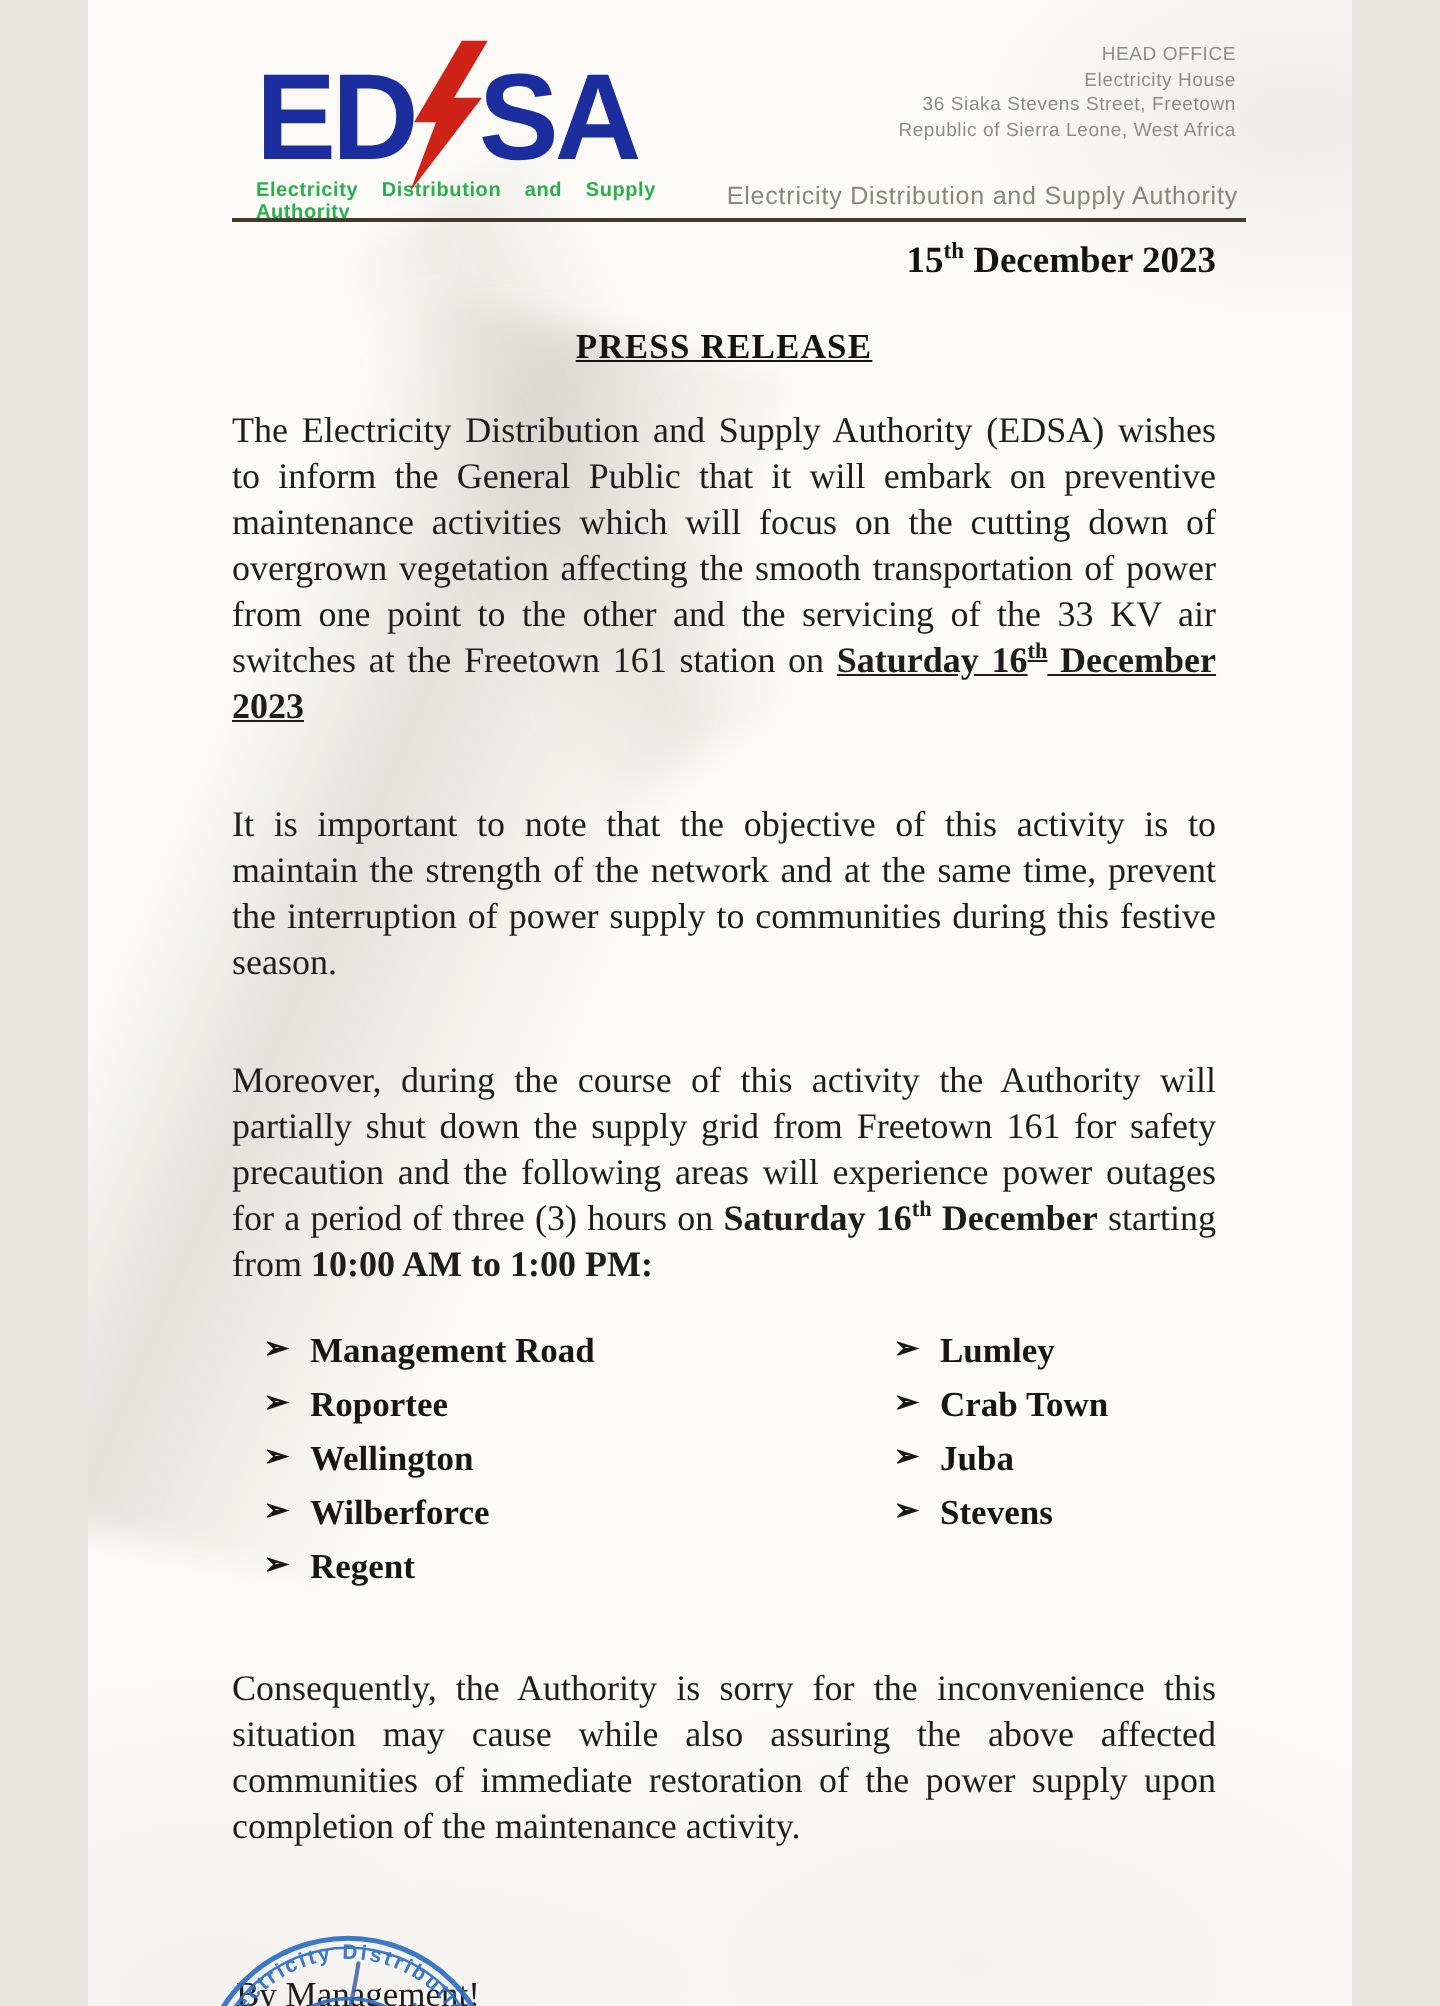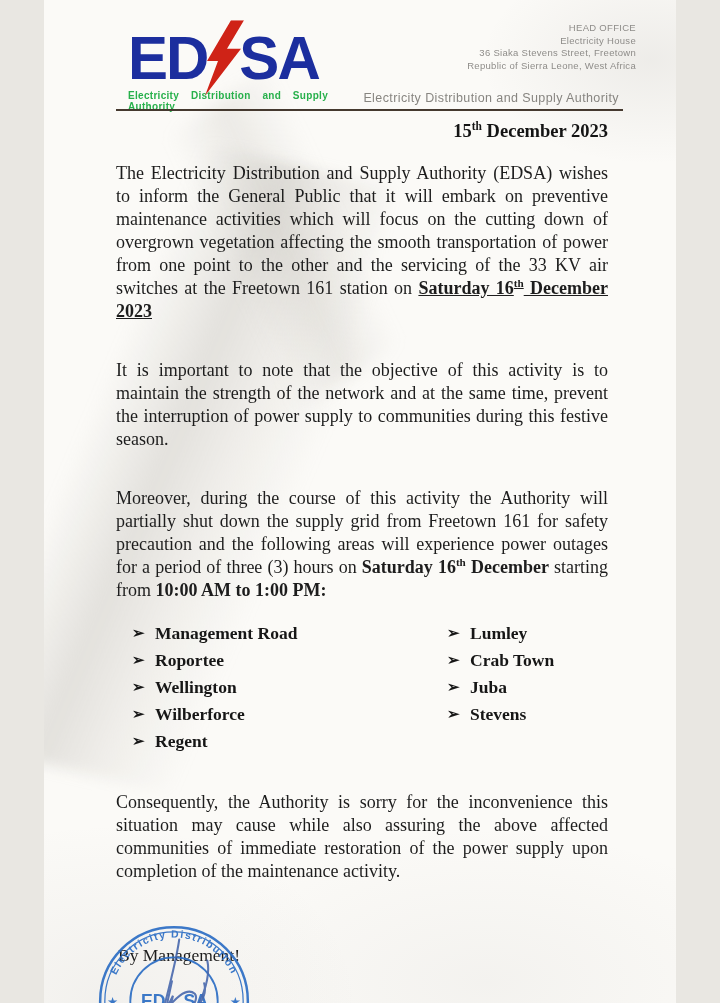--- a/index.html
+++ b/index.html
@@ -51,21 +51,21 @@
     transform:scaleY(1.02);
   }
   .logo-bolt{width:40px; height:74px; margin:0 -5px -2px -3px; position:relative; top:5px;}
   .logo-tagline{
     margin-top:2px;
     font-family:"Liberation Sans", sans-serif;
     font-weight:bold; font-size:10px; letter-spacing:0.3px;
     color:#27b04b; width:200px; text-align:justify;
   }
   .head-office{
-    position:absolute; right:40px; top:22px;
+    position:absolute; right:58px; top:22px;
     text-align:right;
     font-family:"Liberation Sans", sans-serif;
     font-size:9.5px; line-height:12.5px; color:#8e8c89;
     letter-spacing:0.3px;
   }
   .org-line{
     position:absolute; right:57px; top:91px;
     font-family:"Liberation Sans", sans-serif;
     font-size:12.5px; color:#878580; letter-spacing:0.4px;
   }
@@ -155,20 +155,21 @@
         <div>Republic of Sierra Leone, West Africa</div>
       </div>
 
     <div class="org-line">Electricity Distribution and Supply Authority</div>
     <div class="rule"></div>
   </div>
 
   <div class="main">
     <div class="date-line"><span>15</span><span class="sup-s">th</span><span> December 2023</span></div>
 
+    <h1 class="title">PRESS RELEASE</h1>
 
     <p class="body-par first"><span>The Electricity Distribution and Supply Authority (EDSA) wishes to inform the General Public that it will embark on preventive maintenance activities which will focus on the cutting down of overgrown vegetation affecting the smooth transportation of power from one point to the other and the servicing of the 33 KV air switches at the Freetown 161 station on </span><span class="b u">Saturday 16</span><span class="b u sup-s">th</span><span class="b u"> December 2023</span></p>
 
     <p class="body-par"><span>It is important to note that the objective of this activity is to maintain the strength of the network and at the same time, prevent the interruption of power supply to communities during this festive season.</span></p>
 
     <p class="body-par"><span>Moreover, during the course of this activity the Authority will partially shut down the supply grid from Freetown 161 for safety precaution and the following areas will experience power outages for a period of three (3) hours on </span><span class="b">Saturday 16</span><span class="b sup-s">th</span><span class="b"> December</span><span> starting from </span><span class="b">10:00 AM to 1:00 PM:</span></p>
 
     <div class="columns">
       <div class="col-left">
         <ul class="outages">

